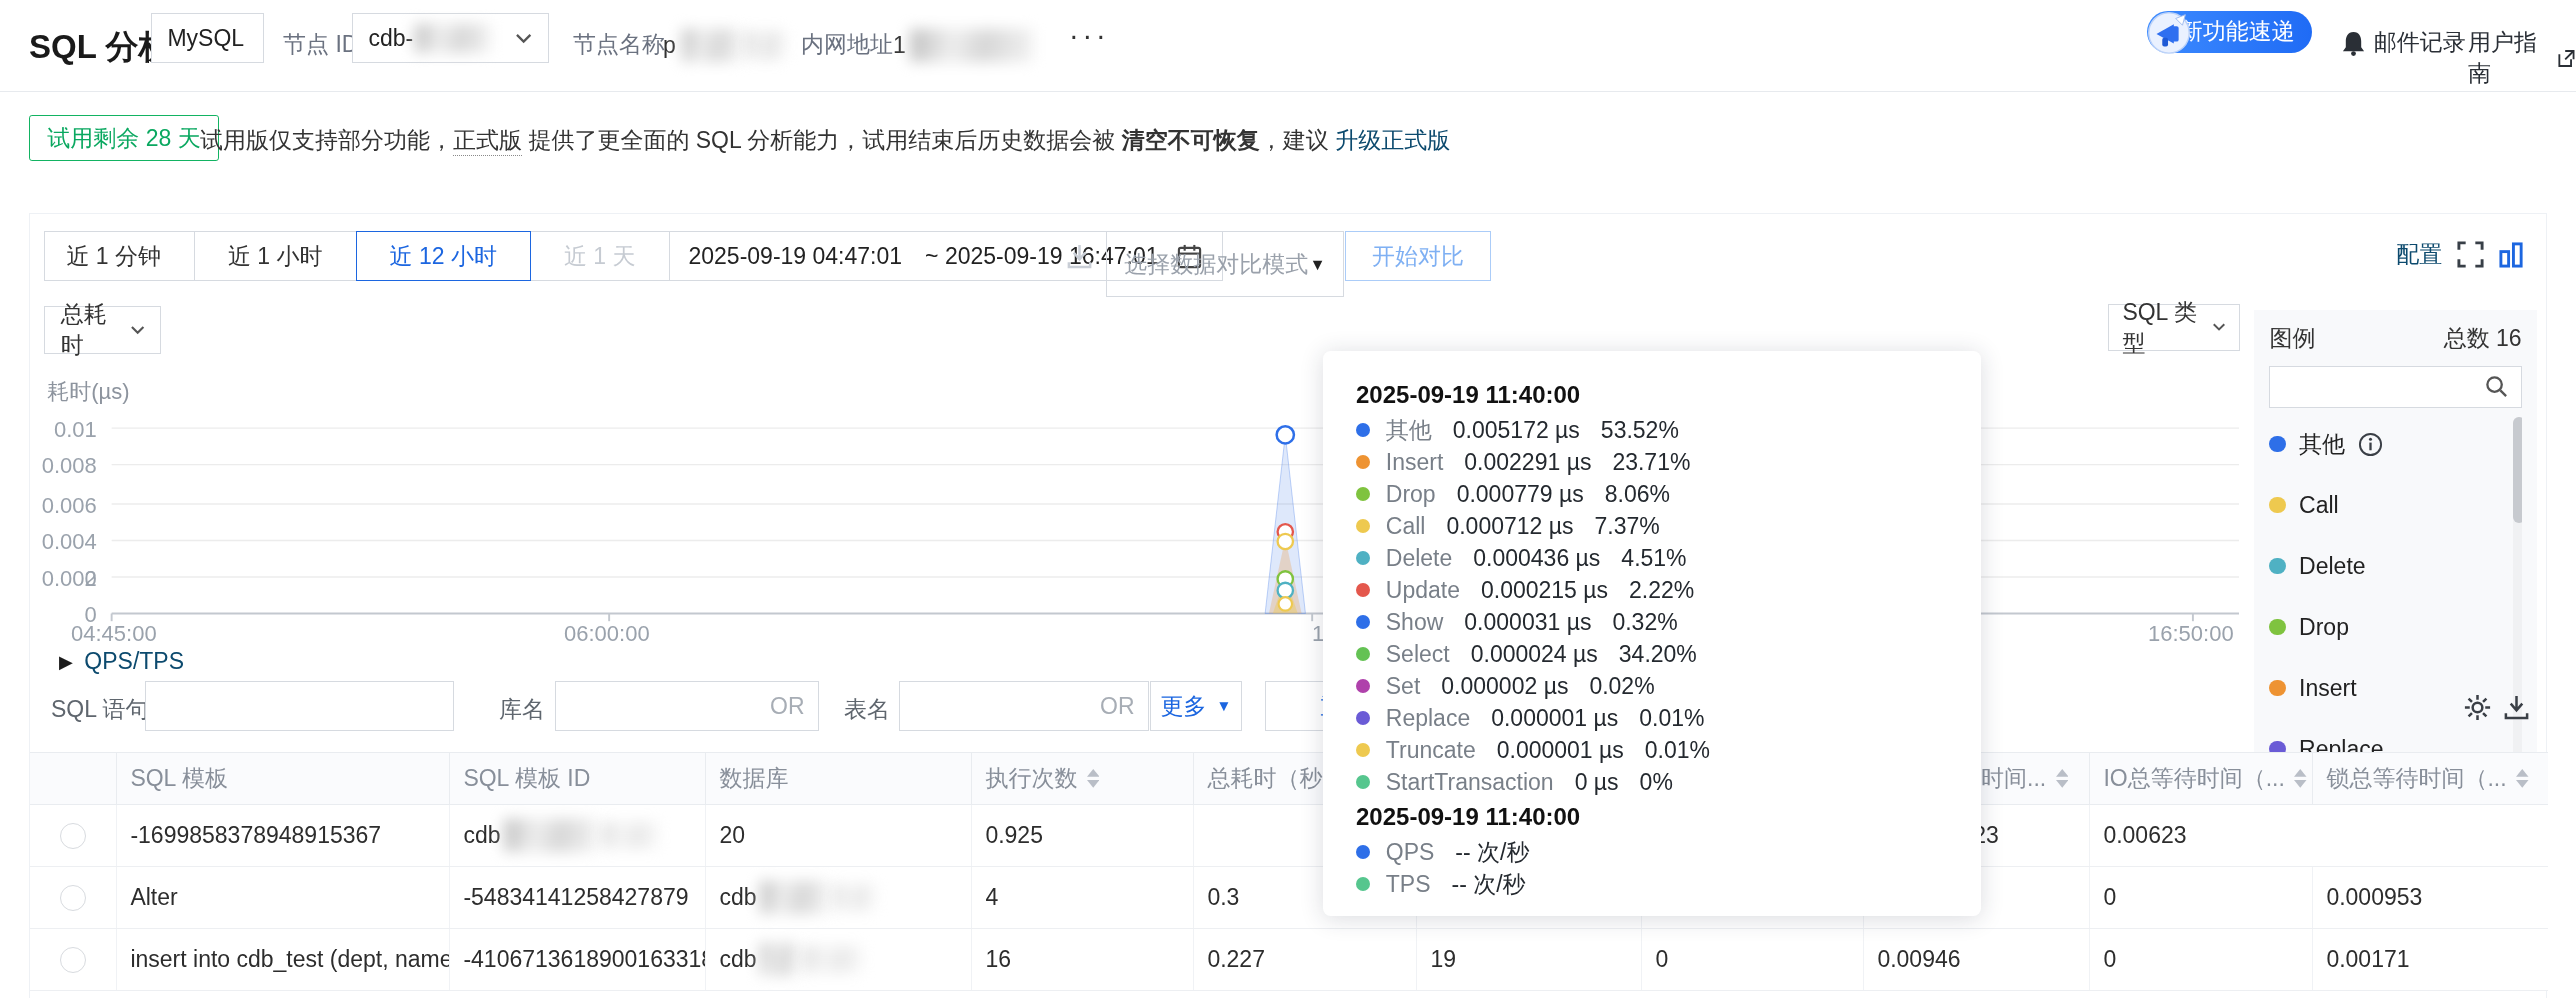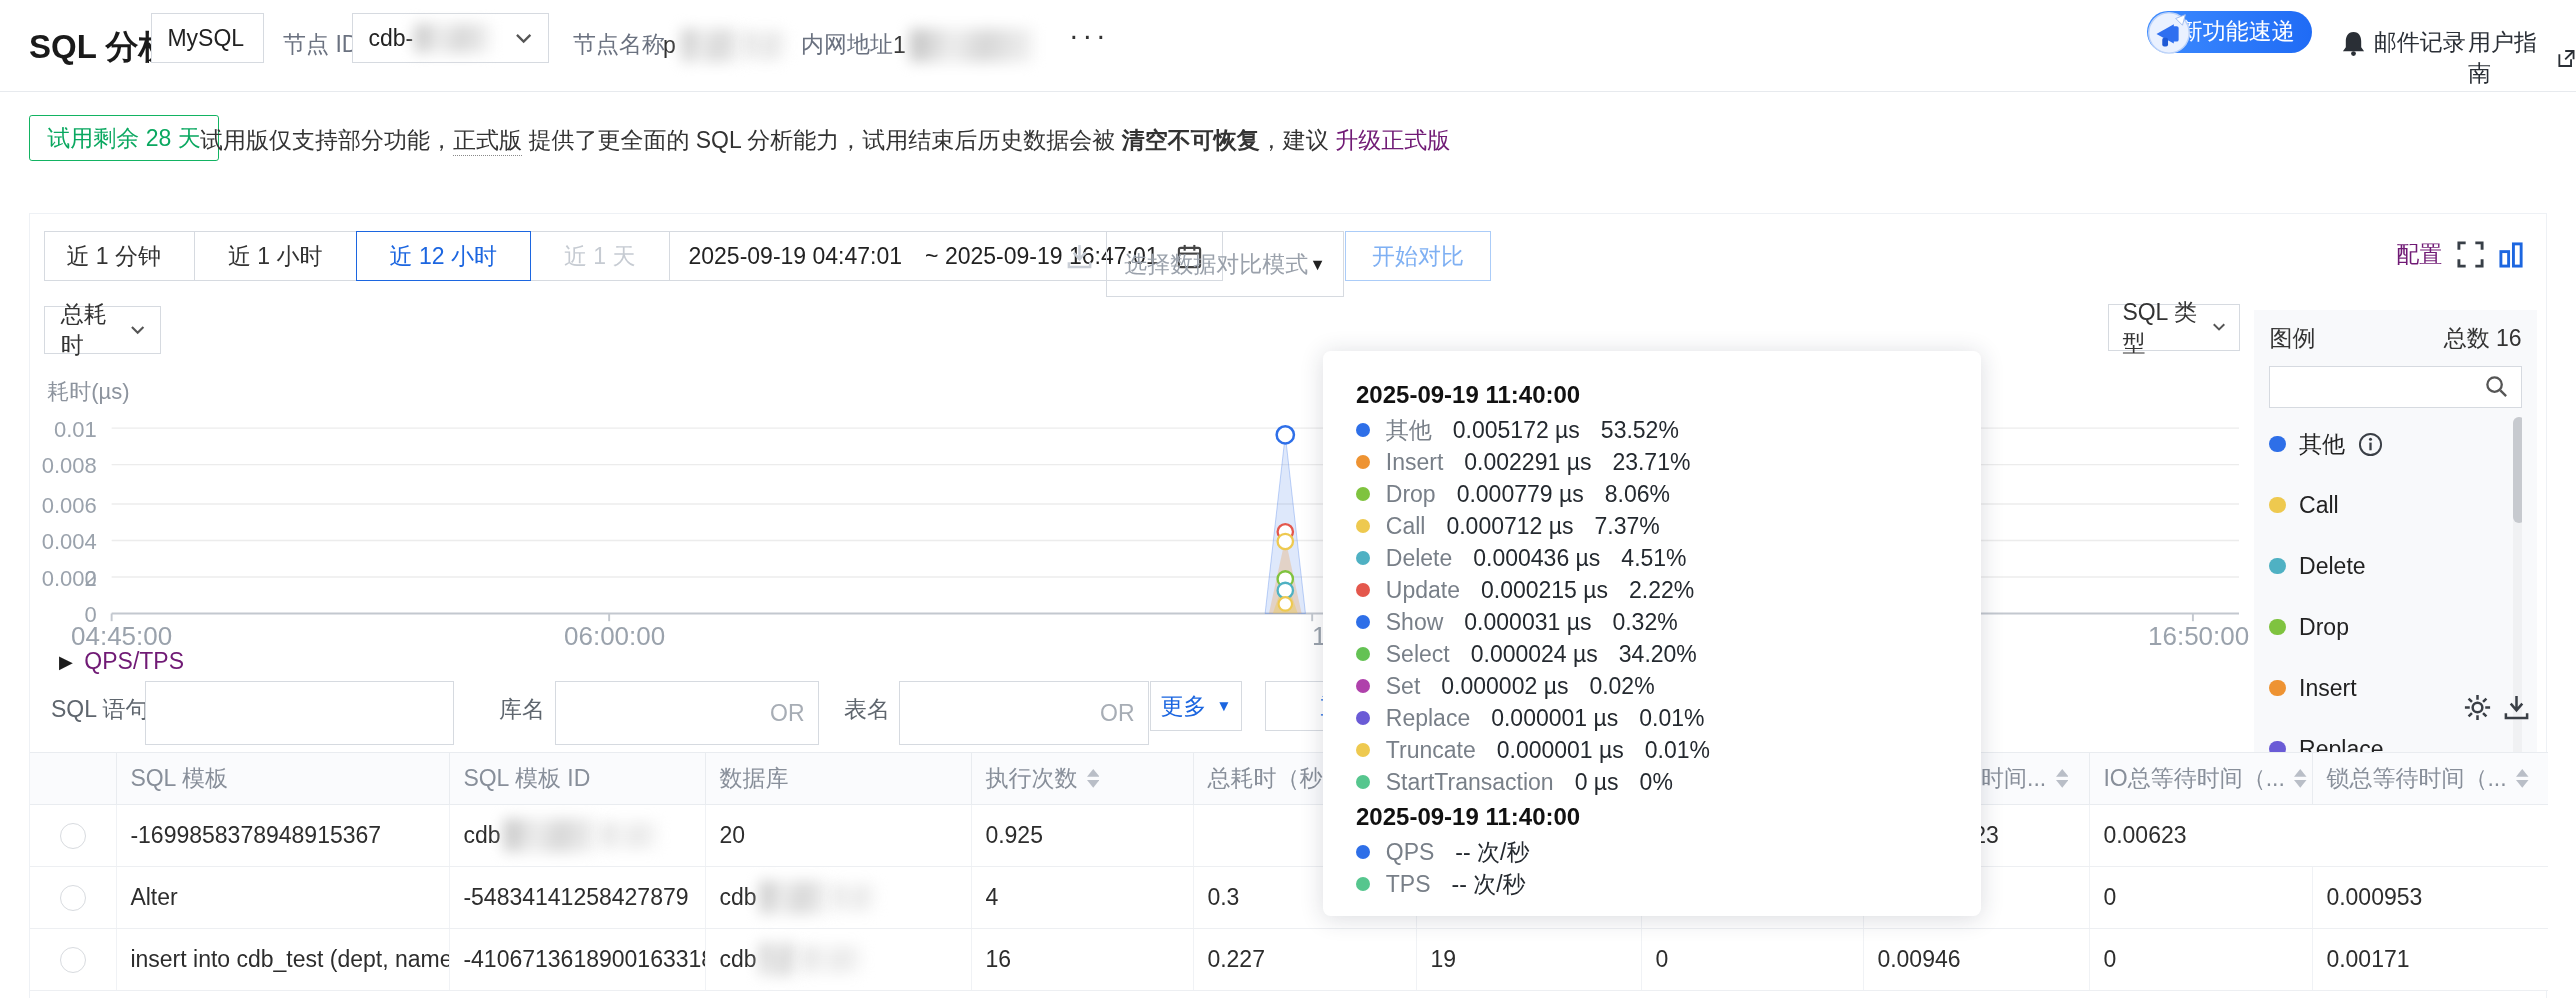--- a/index.html
+++ b/index.html
@@ -19,21 +19,21 @@
   .pill { position:absolute; left:2147px; top:10.6px; width:165px; height:42px; background:linear-gradient(90deg,#3d8bff,#1f6bf5); border-radius:23px; display:flex; align-items:center; justify-content:flex-end; padding-right:17.3px; color:#fff; font-size:23px; cursor:pointer; }
   .megaphone { position:absolute; left:-3.8px; top:-5.8px; width:52px; height:52px; }
   .top-link { position:absolute; top:27px; display:flex; align-items:center; gap:7.7px; color:#2a2f36; cursor:pointer; }
 
   
   .banner { position:absolute; left:0; top:92px; width:2576px; height:88px; }
   .trial-badge { position:absolute; left:29px; top:23px; height:46px; padding:0 17.3px; border:1px solid #12b362; border-radius:2.9px; color:#0aa860; display:flex; align-items:center; }
   .banner-text { position:absolute; left:200px; top:33px; color:#333; }
   .dotted-u { border-bottom:1.9px dotted #8a8a8a; padding-bottom:1.9px; }
   .bold { font-weight:bold; }
-  a.link, .blue-link { color:#701a75; text-decoration:none; cursor:pointer; }
+  a.link, .blue-link { color:#0c4a6e; text-decoration:none; cursor:pointer; }
 
   
   .card { position:absolute; left:29px; top:213px; width:2518px; height:786px; background:#fff; border:1px solid #eef1f5; }
 
   
   .tab-group { position:absolute; left:14.4px; top:17.3px; height:50px; display:flex; }
   .tab { height:50px; border:1px solid #d6dae0; margin-left:-1px; display:flex; align-items:center; justify-content:center; padding:0 33px; background:#fff; color:#333; cursor:pointer; white-space:nowrap; }
   .tab.first { margin-left:0;padding-left:21px; }
   .tab.active { border:1px solid #1c66e0; color:#1c66e0; z-index:2; }
   .tab.disabled { color:#c6cbd2; cursor:default; }
@@ -44,41 +44,41 @@
   .start-btn { position:absolute; left:1315px; top:17.3px; width:146px; height:50px; border:1px solid #abccf8; background:#fff; color:#7fb0f3; font-size:23px; cursor:default; }
   .config-zone { position:absolute; right:21px; top:25px; display:flex; align-items:center; gap:13.4px; }
 
   
   .metric-sel { position:absolute; left:14.4px; top:92px; width:117px; height:48px; border:1px solid #d6dae0; display:flex; align-items:center; justify-content:space-between; padding:0 15.4px; background:#fff; cursor:pointer; }
   .sqltype-sel { position:absolute; left:2078px; top:90px; width:132px; height:47px; border:1px solid #d6dae0; display:flex; align-items:center; justify-content:space-between; padding:0 13.4px; background:#fff; cursor:pointer; }
 
   
   .y-title { position:absolute; left:17.3px; top:163px; color:#8d949e; font-size:22px; }
   .ytick { position:absolute; color:#9aa2ac; font-size:22px; width:63px; text-align:right; }
-  .xtick { position:absolute; top:407px; color:#9aa2ac; font-size:26px; white-space:nowrap; }
+  .xtick { position:absolute; top:407px; color:#9aa2ac; font-size:22px; white-space:nowrap; }
   .chart-svg { position:absolute; left:0; top:192px; }
   .qps-toggle { position:absolute; left:29px; top:434px; display:flex; align-items:center; gap:11.5px; cursor:pointer; }
   .qps-toggle .tri { color:#1b1b1b; font-size:18px; }
 
   
   .legend { position:absolute; left:2224px; top:96px; width:283px; height:549px; background:#f8f9fb; padding:13.4px 15.4px 0 15.4px; }
   .legend-head { display:flex; justify-content:space-between; align-items:center; color:#333; }
   .legend-search { margin-top:11.5px; height:42px; background:#fff; border:1px solid #d6dae0; display:flex; align-items:center; justify-content:flex-end; padding:0 11.5px; }
   .legend-list { position:relative; margin-top:5.8px; height:375px; overflow:hidden; }
   .legend-item { display:flex; align-items:center; gap:13.4px; height:61px; color:#222; cursor:pointer; }
   .dot { width:16.3px; height:16.3px; border-radius:50%; flex:0 0 auto; }
   .legend-scroll { position:absolute; right:-3.8px; top:3.8px; width:12.5px; height:365px; background:#f0f1f3; border-radius:6.7px; }
   .legend-thumb { position:absolute; left:0; top:0; width:12.5px; height:106px; background:#c7cacf; border-radius:6.7px; cursor:pointer; }
   .legend-foot { display:flex; align-items:center; gap:15.4px; margin-top:7.7px; font-size:23px; }
   .legend-foot .spacer { flex:1; }
 
   
   .filters { position:absolute; left:0px; top:467px; width:2518px; height:58px; }
   .f-label { position:absolute; top:13.4px; color:#5f666e; }
-  .f-input { position:absolute; top:0; height:64px; border:1px solid #d6dae0; background:#fff; display:flex; align-items:center; justify-content:flex-end; padding:0 13.4px; color:#a7adb5; }
+  .f-input { position:absolute; top:0; height:50px; border:1px solid #d6dae0; background:#fff; display:flex; align-items:center; justify-content:flex-end; padding:0 13.4px; color:#a7adb5; }
   .f-btn { position:absolute; top:0; height:50px; border:1px solid #d6dae0; background:#fff; color:#1c66e0; display:flex; align-items:center; justify-content:center; gap:9.6px; cursor:pointer; }
 
   
   .table { position:absolute; left:0; top:538px; width:2518px; }
   .tr { display:grid; grid-template-columns:86px 333px 256px 266px 222px 223px 225px 222px 226px 223px 236px; }
   .th-row { height:53px; background:#fafbfd; border-top:1px solid #e9ecf0; border-bottom:1px solid #e9ecf0; }
   .th { display:flex; align-items:center; gap:9.6px; padding-left:13.4px; color:#888f9a; border-left:1px solid #e9ecf0; overflow:hidden; white-space:nowrap; }
   .th.nol { border-left:none; }
   .td-row { height:62px; border-bottom:1px solid #edeff2; background:#fff; }
   .td { display:flex; align-items:center; padding-left:13.4px; color:#2d2d2d; border-left:1px solid #f0f2f5; overflow:hidden; white-space:nowrap; }

